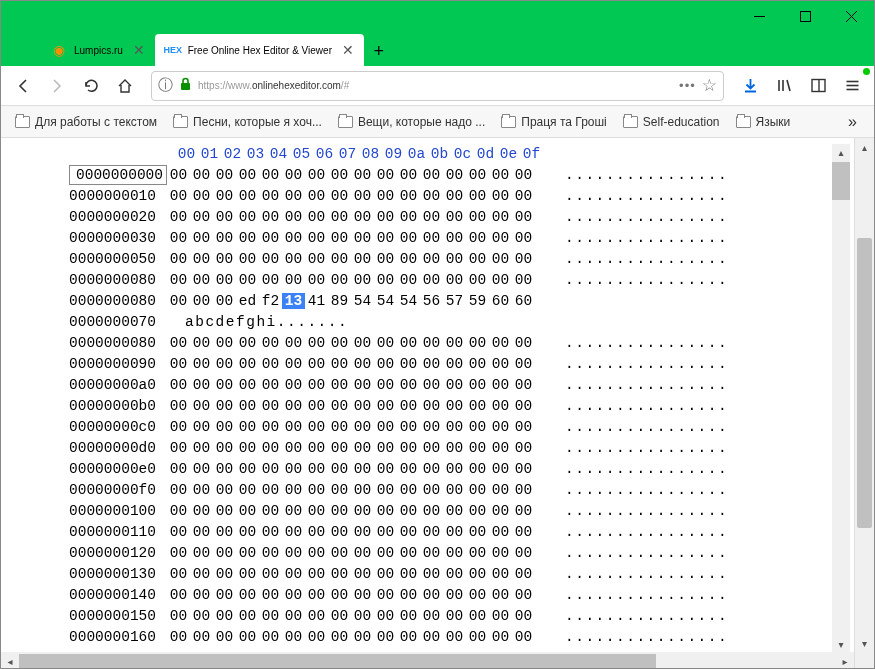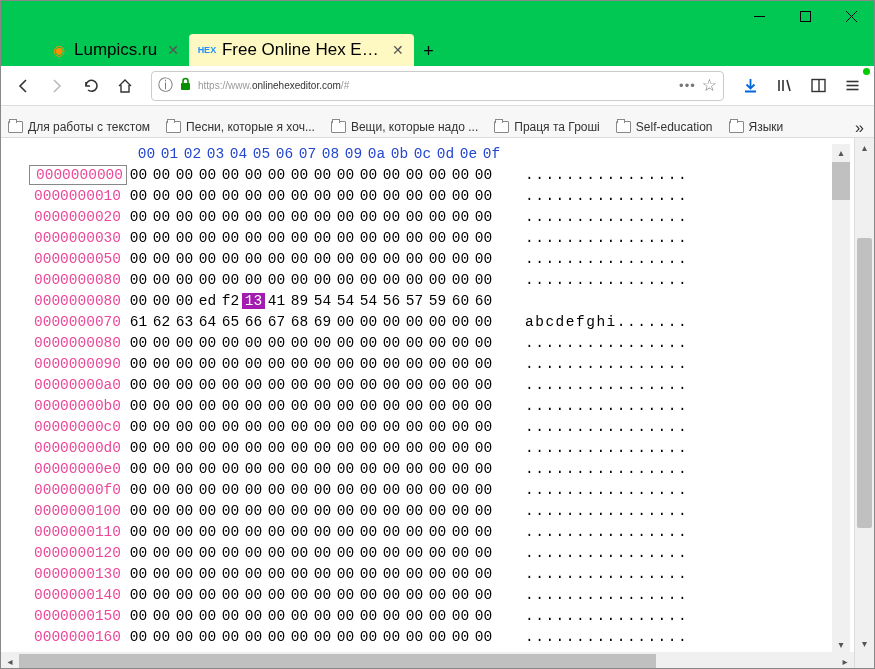--- a/index.html
+++ b/index.html
@@ -3,50 +3,50 @@
 <meta charset="utf-8">
 <style>
 * { margin: 0; padding: 0; box-sizing: border-box; }
 body { font-family: "Segoe UI", Arial, sans-serif; font-size: 13px; background: #fff; width: 875px; height: 669px; overflow: hidden; border: 1px solid #888; }
 .titlebar { height: 30px; background: #00c853; display: flex; justify-content: flex-end; align-items: center; }
 .winbtn { width: 46px; height: 30px; display: flex; align-items: center; justify-content: center; color: #000; }
 .winbtn svg { width: 11px; height: 11px; }
 .tabstrip { height: 35px; background: #00c853; display: flex; align-items: flex-end; padding-left: 40px; }
 .tab { height: 32px; display: flex; align-items: center; padding: 0 10px; border-radius: 4px 4px 0 0; max-width: 230px; position: relative; }
 .tab.inactive { background: transparent; color: #000; }
-.tab.active { background: #fef9c3; color: #000; }
+.tab.active { background: #ffffff; color: #000; }
 .tab .favicon { width: 16px; height: 16px; margin-right: 7px; display:inline-flex; align-items:center; justify-content:center; font-size:9px; }
-.tab .label { white-space: nowrap; overflow: hidden; text-overflow: ellipsis; max-width: 160px; font-size: 17px; }
+.tab .label { white-space: nowrap; overflow: hidden; text-overflow: ellipsis; max-width: 160px; font-size: 10px; }
 .tab .close { margin-left: 10px; font-size: 14px; color: #555; }
 .newtab { width: 30px; height: 30px; display: flex; align-items: center; justify-content: center; color:#000; font-size:18px; }
 .navbar { height: 40px; background: #fff; border-bottom: 1px solid #ddd; display: flex; align-items: center; padding: 0 6px; gap: 2px; }
 .navbtn { width: 32px; height: 32px; display: flex; align-items: center; justify-content: center; color: #444; border-radius: 4px; }
 .navbtn.disabled { color: #bbb; }
 .urlbar { flex: 1; height: 30px; border: 1px solid #ccc; border-radius: 4px; margin: 0 8px; display: flex; align-items: center; padding: 0 6px; color: #777; }
 .urlbar .lock { color: #0a0; margin: 0 6px; }
 .urlbar .urltext { flex: 1; font-size: 10px; color: #999; }
 .urlbar .urltext .dark { color: #333; }
 .righticons { display: flex; gap: 2px; }
-.bmbar { height: 32px; background: #f7f7f7; border-bottom: 1px solid #ddd; display: flex; align-items: flex-end; padding: 0 2px; gap: 6px; overflow: hidden; }
+.bmbar { height: 32px; background: #f7f7f7; border-bottom: 1px solid #ddd; display: flex; align-items: center; padding: 0 9px; gap: 6px; overflow: hidden; }
 .bmitem { display: flex; align-items: center; gap: 5px; padding: 3px 5px; font-size: 12px; color: #333; white-space: nowrap; }
 .foldericon { width: 15px; height: 12px; border: 1px solid #888; border-radius: 1px; background: #fff; position:relative; }
 .foldericon::before { content:''; position:absolute; top:-3px; left:0; width:6px; height:3px; border:1px solid #888; border-bottom:none; background:#fff; }
 .chev { margin-left: auto; padding: 0 8px; font-size:16px; color:#333; }
 .content { position: relative; height: calc(669px - 30px - 35px - 40px - 32px); display:flex; }
-.hexarea { flex:1; padding: 8px 0 14px 28px; overflow: hidden; font-family: Consolas, "Courier New", monospace; font-size: 14.5px; }
+.hexarea { flex:1; padding: 8px 0 14px 28px; overflow: hidden; font-family: Consolas, "Courier New", monospace; font-size: 14.5px; margin-left: 40px; }
 .hexheader { display:flex; margin-bottom: 2px; }
 .hexheader .offsetcol { width: 106px; }
 .hexheader .bytes { color: #2346d0; letter-spacing: 0; }
 .hexheader .bytes span { display:inline-block; width: 23px; text-align:center; }
 .hexrow { display:flex; height: 21px; align-items:center; }
-.offset { width: 98px; color: #ec4899; text-align:right; padding-right: 6px; }
+.offset { width: 98px; color: #000000; padding-right: 6px; }
 .offset.boxed { border: 1px solid #888; padding: 1px 6px; }
 .bytes { width: 380px; }
 .bytes span { display:inline-block; width: 23px; text-align:center; }
-.bytes span.hl { background: #a21caf; color:#fff; }
+.bytes span.hl { background: #3b82f6; color:#fff;font-weight:bold; }
 .ascii { margin-left: 18px; letter-spacing: 1.5px; white-space: pre; }
 .ascii .hl { background: #ff1493; color:#fff; }
 .scroll-outer { width: 20px; background: #f0f0f0; border-left: 1px solid #ddd; position:relative; }
 .scroll-outer .arrow { height: 18px; display:flex; align-items:center; justify-content:center; font-size:10px; color:#555; }
 .scroll-outer .thumb { position:absolute; left:2px; right:2px; background:#c0c0c0; border-radius:2px; }
 .scroll-mid { width: 18px; background:#f0f0f0; margin: 6px 4px 0 8px; position:relative; }
 .scroll-mid .thumb { position:absolute; left:0; right:0; background:#c0c0c0; }
 .scroll-mid .arrow { position:absolute; left:0; right:0; height:16px; display:flex; align-items:center; justify-content:center; font-size:10px; color:#555; }
 .hscroll { position:absolute; left:0; right:20px; bottom:0; height:18px; background:#f0f0f0; display:flex; align-items:center; }
 .hscroll .arrow { width:18px; text-align:center; font-size:10px; color:#555; }
@@ -217,21 +217,20 @@
           <div class="offset">0000000080</div>
           <div class="bytes"><span>00</span><span>00</span><span>00</span><span>00</span><span>00</span><span>00</span><span>00</span><span>00</span><span>00</span><span>00</span><span>00</span><span>00</span><span>00</span><span>00</span><span>00</span><span>00</span></div>
           <div class="ascii">................</div>
         </div>
         <div class="hexrow">
           <div class="offset">0000000080</div>
           <div class="bytes"><span>00</span><span>00</span><span>00</span><span>ed</span><span>f2</span><span class="hl">13</span><span>41</span><span>89</span><span>54</span><span>54</span><span>54</span><span>56</span><span>57</span><span>59</span><span>60</span><span>60</span></div>
         </div>
         <div class="hexrow">
           <div class="offset">0000000070</div>
-          <div class="bytes"><span>61</span><span>62</span><span>63</span><span>64</span><span>65</span><span>66</span><span>67</span><span>68</span><span>69</span><span>00</span><span>00</span><span>00</span><span>00</span><span>00</span><span>00</span><span>00</span></div>
           <div class="ascii">abcdefghi.......</div>
         </div>
         <div class="hexrow">
           <div class="offset">0000000080</div>
           <div class="bytes"><span>00</span><span>00</span><span>00</span><span>00</span><span>00</span><span>00</span><span>00</span><span>00</span><span>00</span><span>00</span><span>00</span><span>00</span><span>00</span><span>00</span><span>00</span><span>00</span></div>
           <div class="ascii">................</div>
         </div>
         <div class="hexrow">
           <div class="offset">0000000090</div>
           <div class="bytes"><span>00</span><span>00</span><span>00</span><span>00</span><span>00</span><span>00</span><span>00</span><span>00</span><span>00</span><span>00</span><span>00</span><span>00</span><span>00</span><span>00</span><span>00</span><span>00</span></div>

